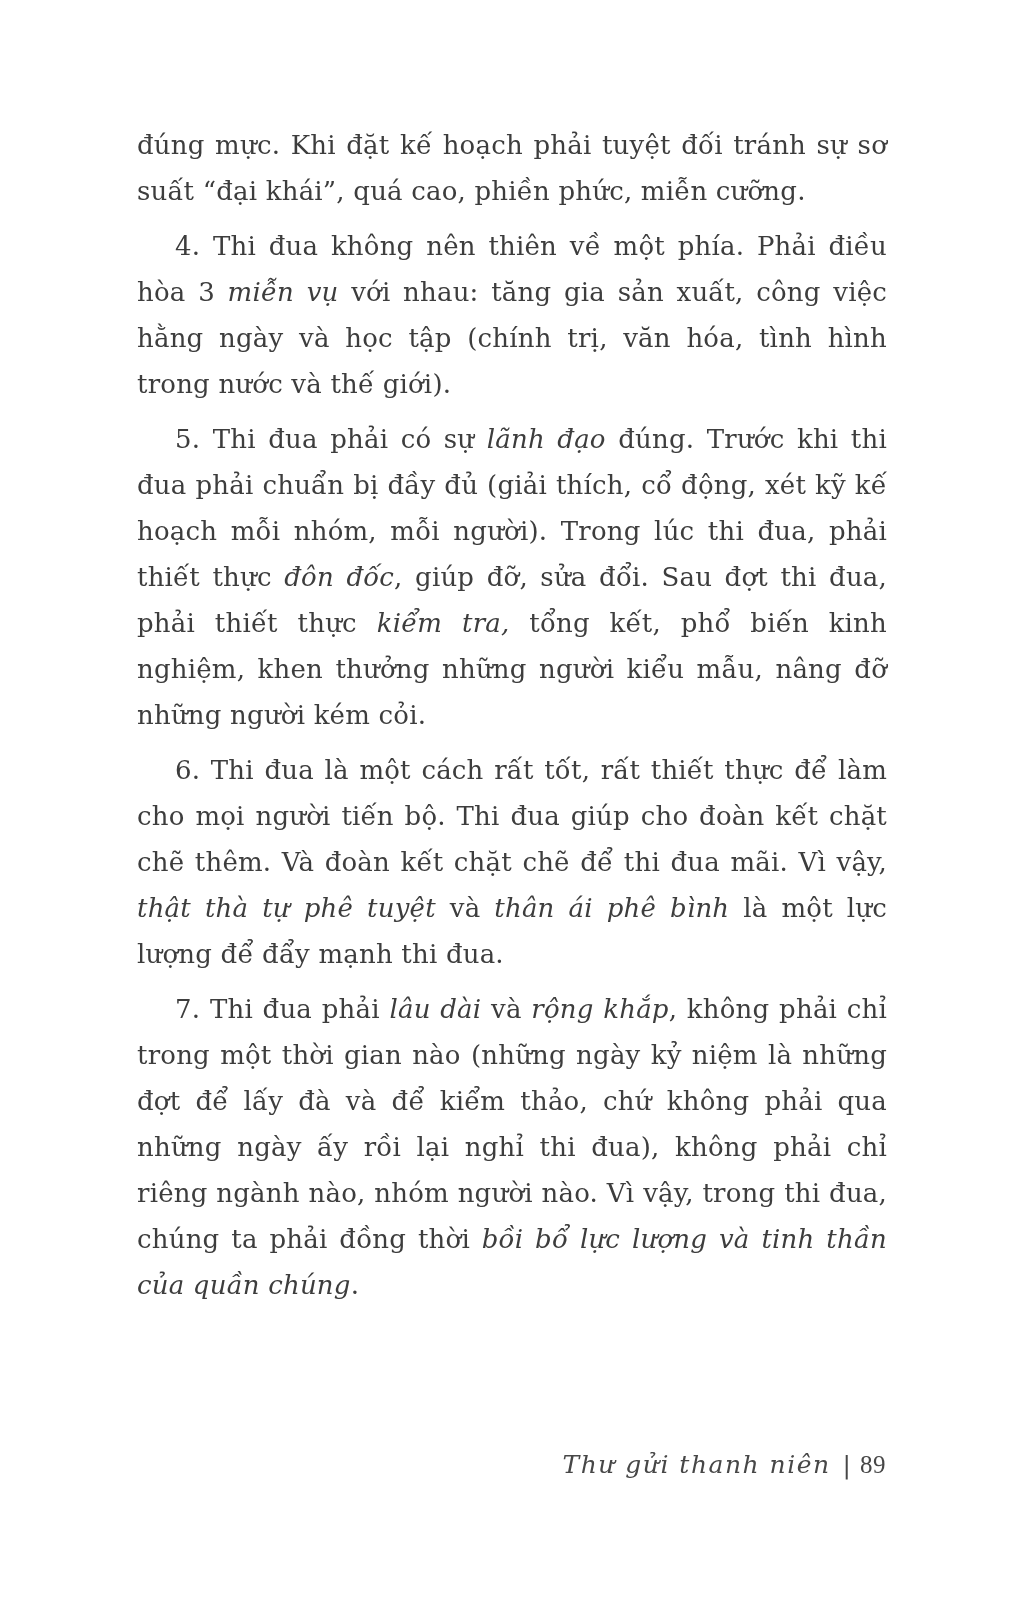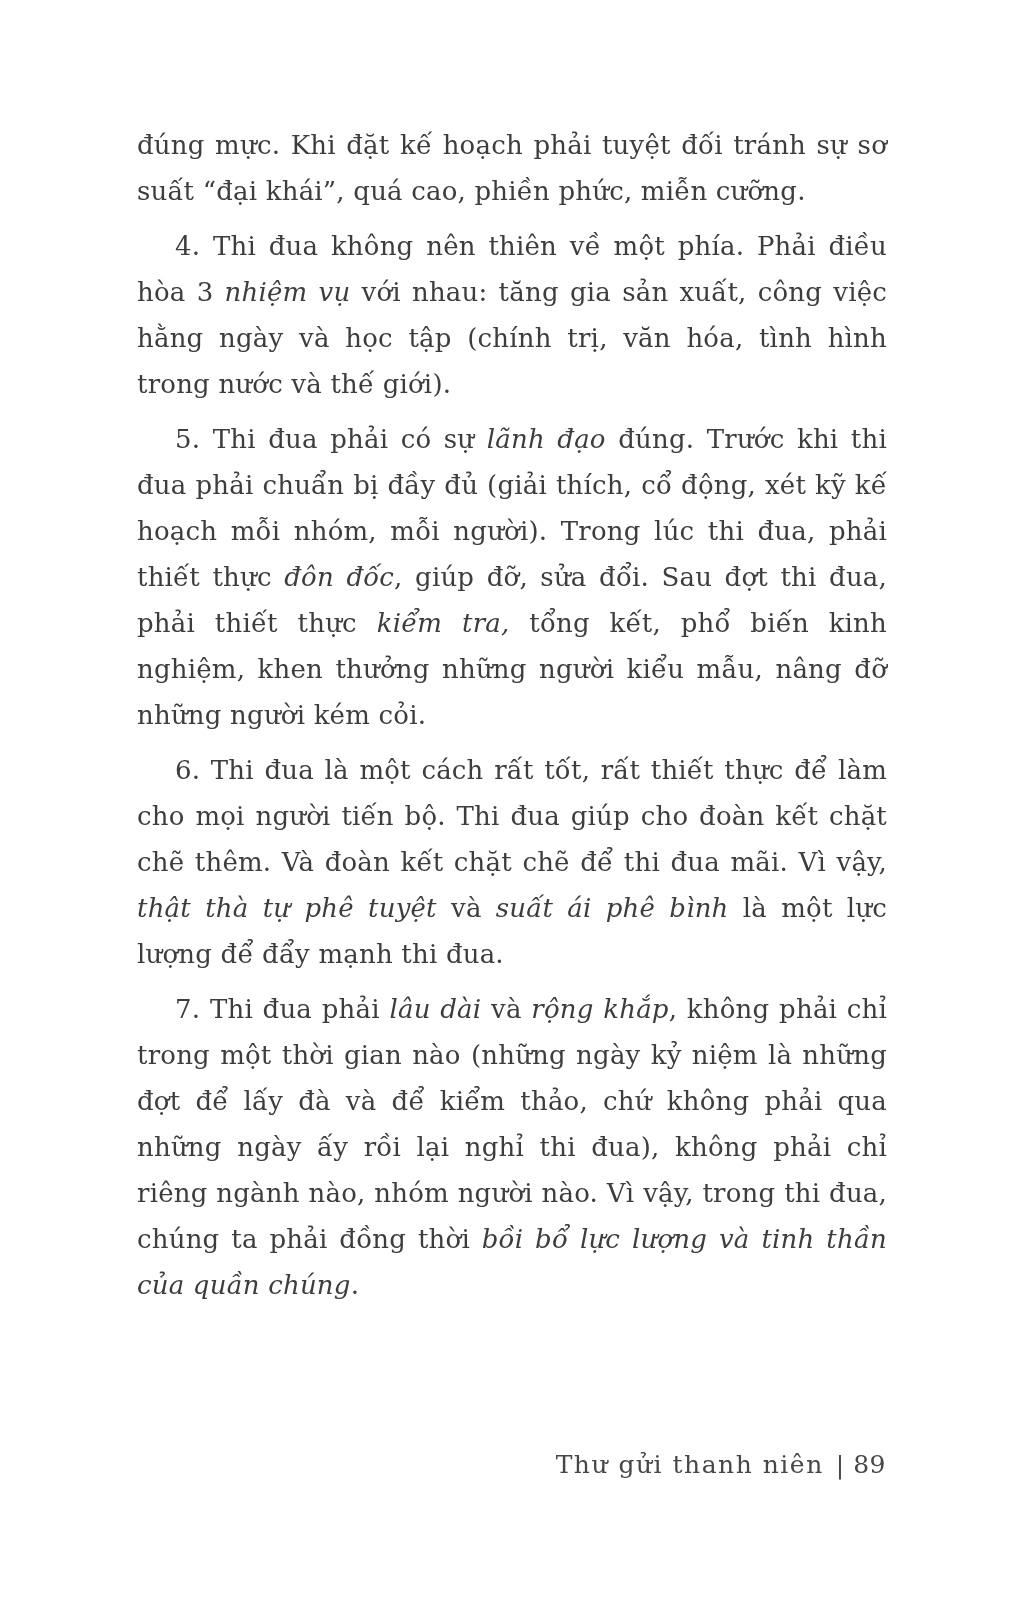--- a/index.html
+++ b/index.html
@@ -49,42 +49,44 @@
   .footer{
     position:absolute;
     top:1448px;
     right:138px;
     font-size:25px;
     line-height:34px;
     color:#474747;
     white-space:nowrap;
   }
   .footer-title{
+    font-style:italic;
     letter-spacing:1.5px;
   }
   .footer-sep{
     display:inline-block;
     margin:0 9px 0 12px;
     font-style:normal;
   }
   .footer-page{
     font-style:normal;
     letter-spacing:0.5px;
+    font-family:Liberation Serif, serif;
   }
 </style>
 </head>
 <body>
 
 <div class="page">
 
   <div class="text-block" id="text-block">
       <p class="para"><span>đúng mực. Khi đặt kế hoạch phải tuyệt đối tránh sự sơ suất “đại khái”, quá cao, phiền phức, miễn cưỡng.</span></p>
-      <p class="para indent"><span>4. Thi đua không nên thiên về một phía. Phải điều hòa 3 </span><em>nhiệm vụ</em><span> với nhau: tăng gia sản xuất, công việc hằng ngày và học tập (chính trị, văn hóa, tình hình trong nước và thế giới).</span></p>
+      <p class="para indent"><span>4. Thi đua không nên thiên về một phía. Phải điều hòa 3 </span><em>miễn vụ</em><span> với nhau: tăng gia sản xuất, công việc hằng ngày và học tập (chính trị, văn hóa, tình hình trong nước và thế giới).</span></p>
       <p class="para indent"><span>5. Thi đua phải có sự </span><em>lãnh đạo</em><span> đúng. Trước khi thi đua phải chuẩn bị đầy đủ (giải thích, cổ động, xét kỹ kế hoạch mỗi nhóm, mỗi người). Trong lúc thi đua, phải thiết thực </span><em>đôn đốc</em><span>, giúp đỡ, sửa đổi. Sau đợt thi đua, phải thiết thực </span><em>kiểm tra,</em><span> tổng kết, phổ biến kinh nghiệm, khen thưởng những người kiểu mẫu, nâng đỡ những người kém cỏi.</span></p>
-      <p class="para indent"><span>6. Thi đua là một cách rất tốt, rất thiết thực để làm cho mọi người tiến bộ. Thi đua giúp cho đoàn kết chặt chẽ thêm. Và đoàn kết chặt chẽ để thi đua mãi. Vì vậy, </span><em>thật thà tự phê tuyệt</em><span> và </span><em>suất ái phê bình</em><span> là một lực lượng để đẩy mạnh thi đua.</span></p>
+      <p class="para indent"><span>6. Thi đua là một cách rất tốt, rất thiết thực để làm cho mọi người tiến bộ. Thi đua giúp cho đoàn kết chặt chẽ thêm. Và đoàn kết chặt chẽ để thi đua mãi. Vì vậy, </span><em>thật thà tự phê tuyệt</em><span> và </span><em>thân ái phê bình</em><span> là một lực lượng để đẩy mạnh thi đua.</span></p>
       <p class="para indent"><span>7. Thi đua phải </span><em>lâu dài</em><span> và </span><em>rộng khắp</em><span>, không phải chỉ trong một thời gian nào (những ngày kỷ niệm là những đợt để lấy đà và để kiểm thảo, chứ không phải qua những ngày ấy rồi lại nghỉ thi đua), không phải chỉ riêng ngành nào, nhóm người nào. Vì vậy, trong thi đua, chúng ta phải đồng thời </span><em>bồi bổ lực lượng và tinh thần của quần chúng</em><span>.</span></p>
     </div>
 
   <div class="footer">
     <span class="footer-title">Thư gửi thanh niên</span><span class="footer-sep">|</span><span class="footer-page">89</span>
   </div>
 
 </div>
 
 </body></html>

